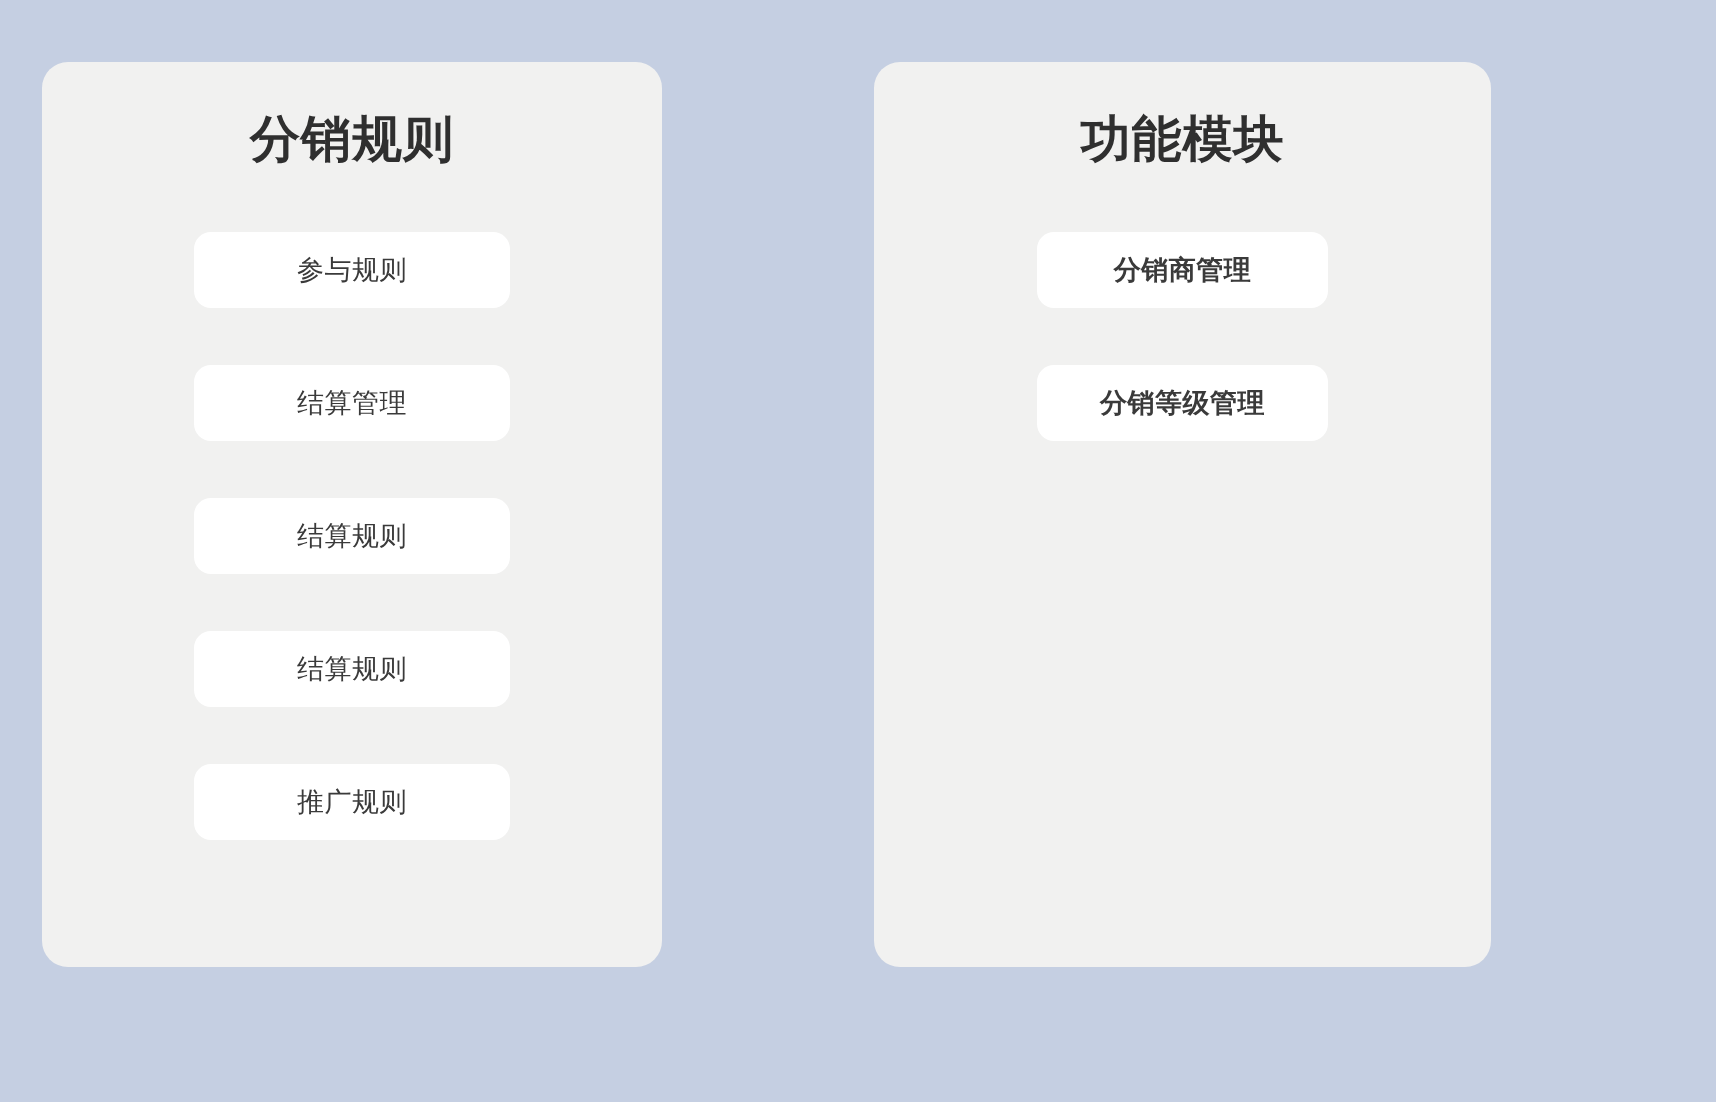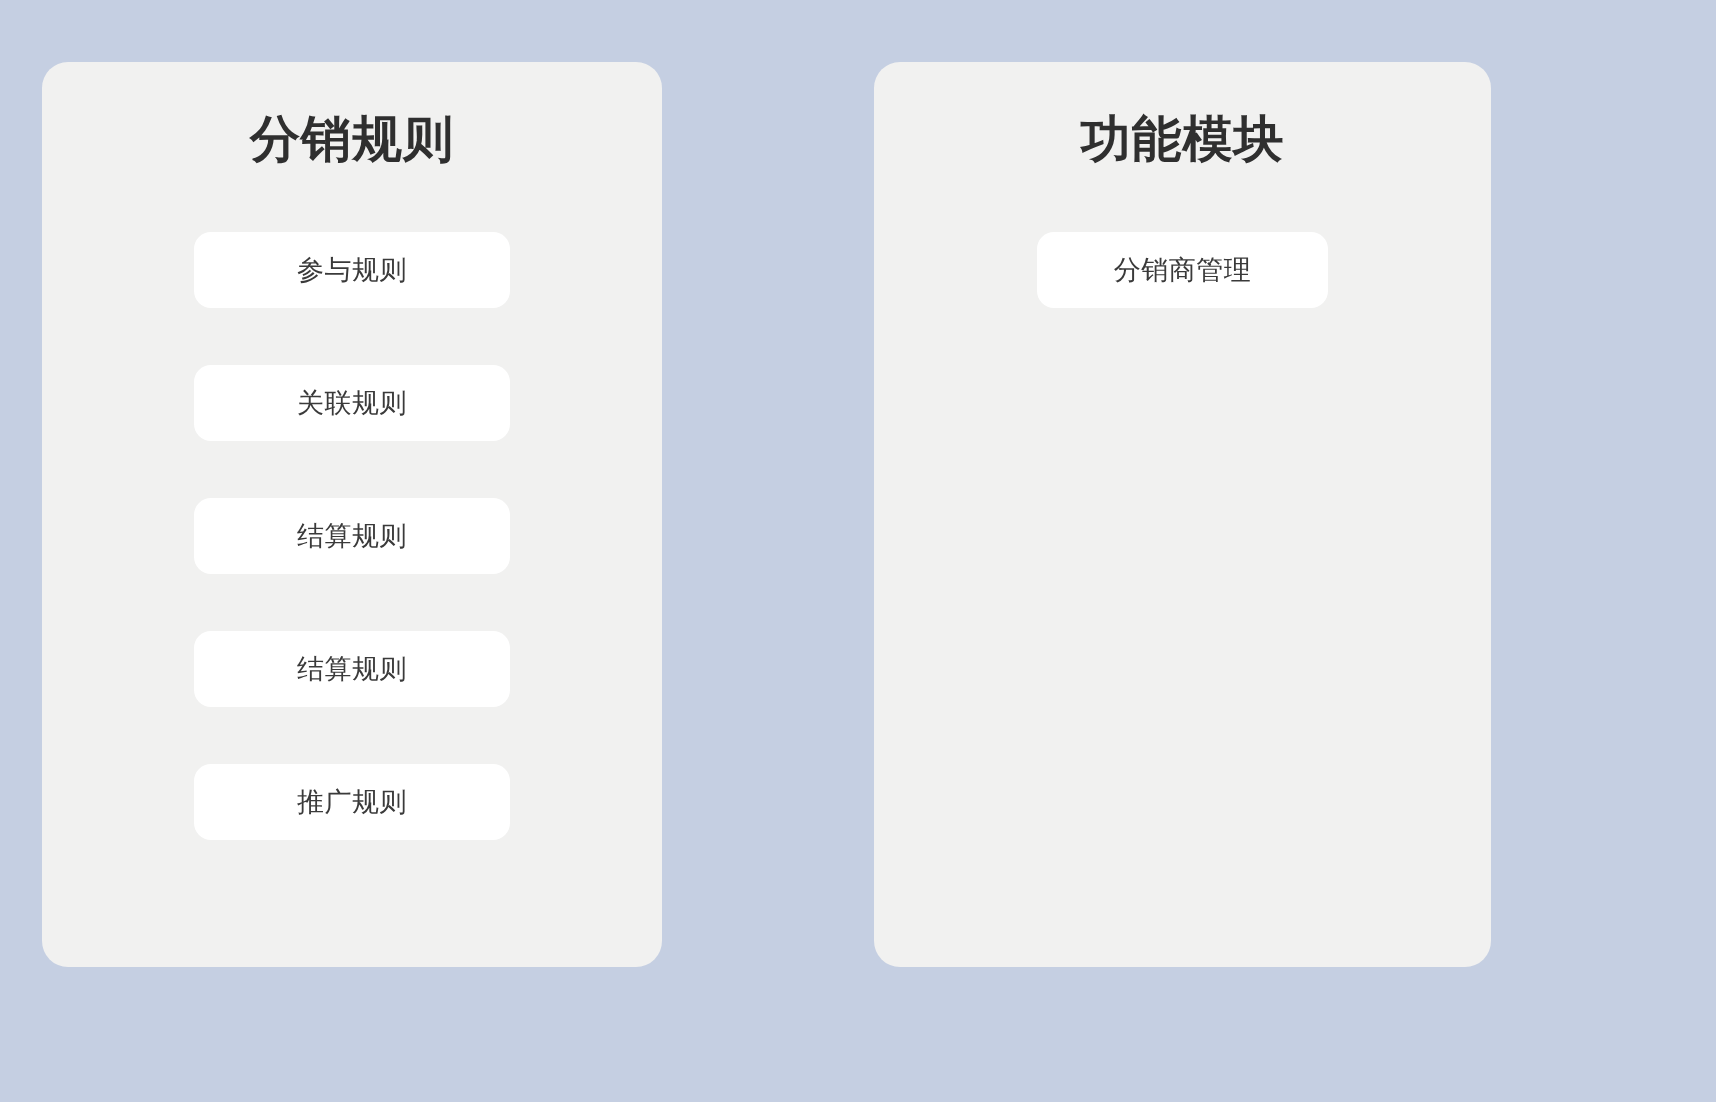--- a/index.html
+++ b/index.html
@@ -79,50 +79,53 @@
     color: #3a3a3a;
     letter-spacing: 0.5px;
     white-space: nowrap;
     box-sizing: border-box;
     cursor: pointer;
     user-select: none;
   }
 
   .pill:last-child { margin-bottom: 0; }
 
-  .panel-right .pill { width: 291px; }
+  .panel-right .pill { width: 291px; font-weight: bold; }
 </style>
 </head>
 <body>
 
 <div class="board">
 
   <section class="panel panel-left">
     <h2 class="panel-title">分销规则</h2>
     <ul class="item-list">
       <li class="pill">
         <span>参与规则</span>
       </li>
       <li class="pill">
-        <span>关联规则</span>
+        <span>结算管理</span>
       </li>
       <li class="pill">
         <span>结算规则</span>
       </li>
       <li class="pill">
         <span>结算规则</span>
       </li>
       <li class="pill">
         <span>推广规则</span>
       </li>
     </ul>
   </section>
 
   <section class="panel panel-right">
     <h2 class="panel-title">功能模块</h2>
     <ul class="item-list">
       <li class="pill">
         <span>分销商管理</span>
       </li>
+      <li class="pill">
+        <span>分销等级管理</span>
+      </li>
     </ul>
   </section>
 
 </div>
 
 </body></html>

